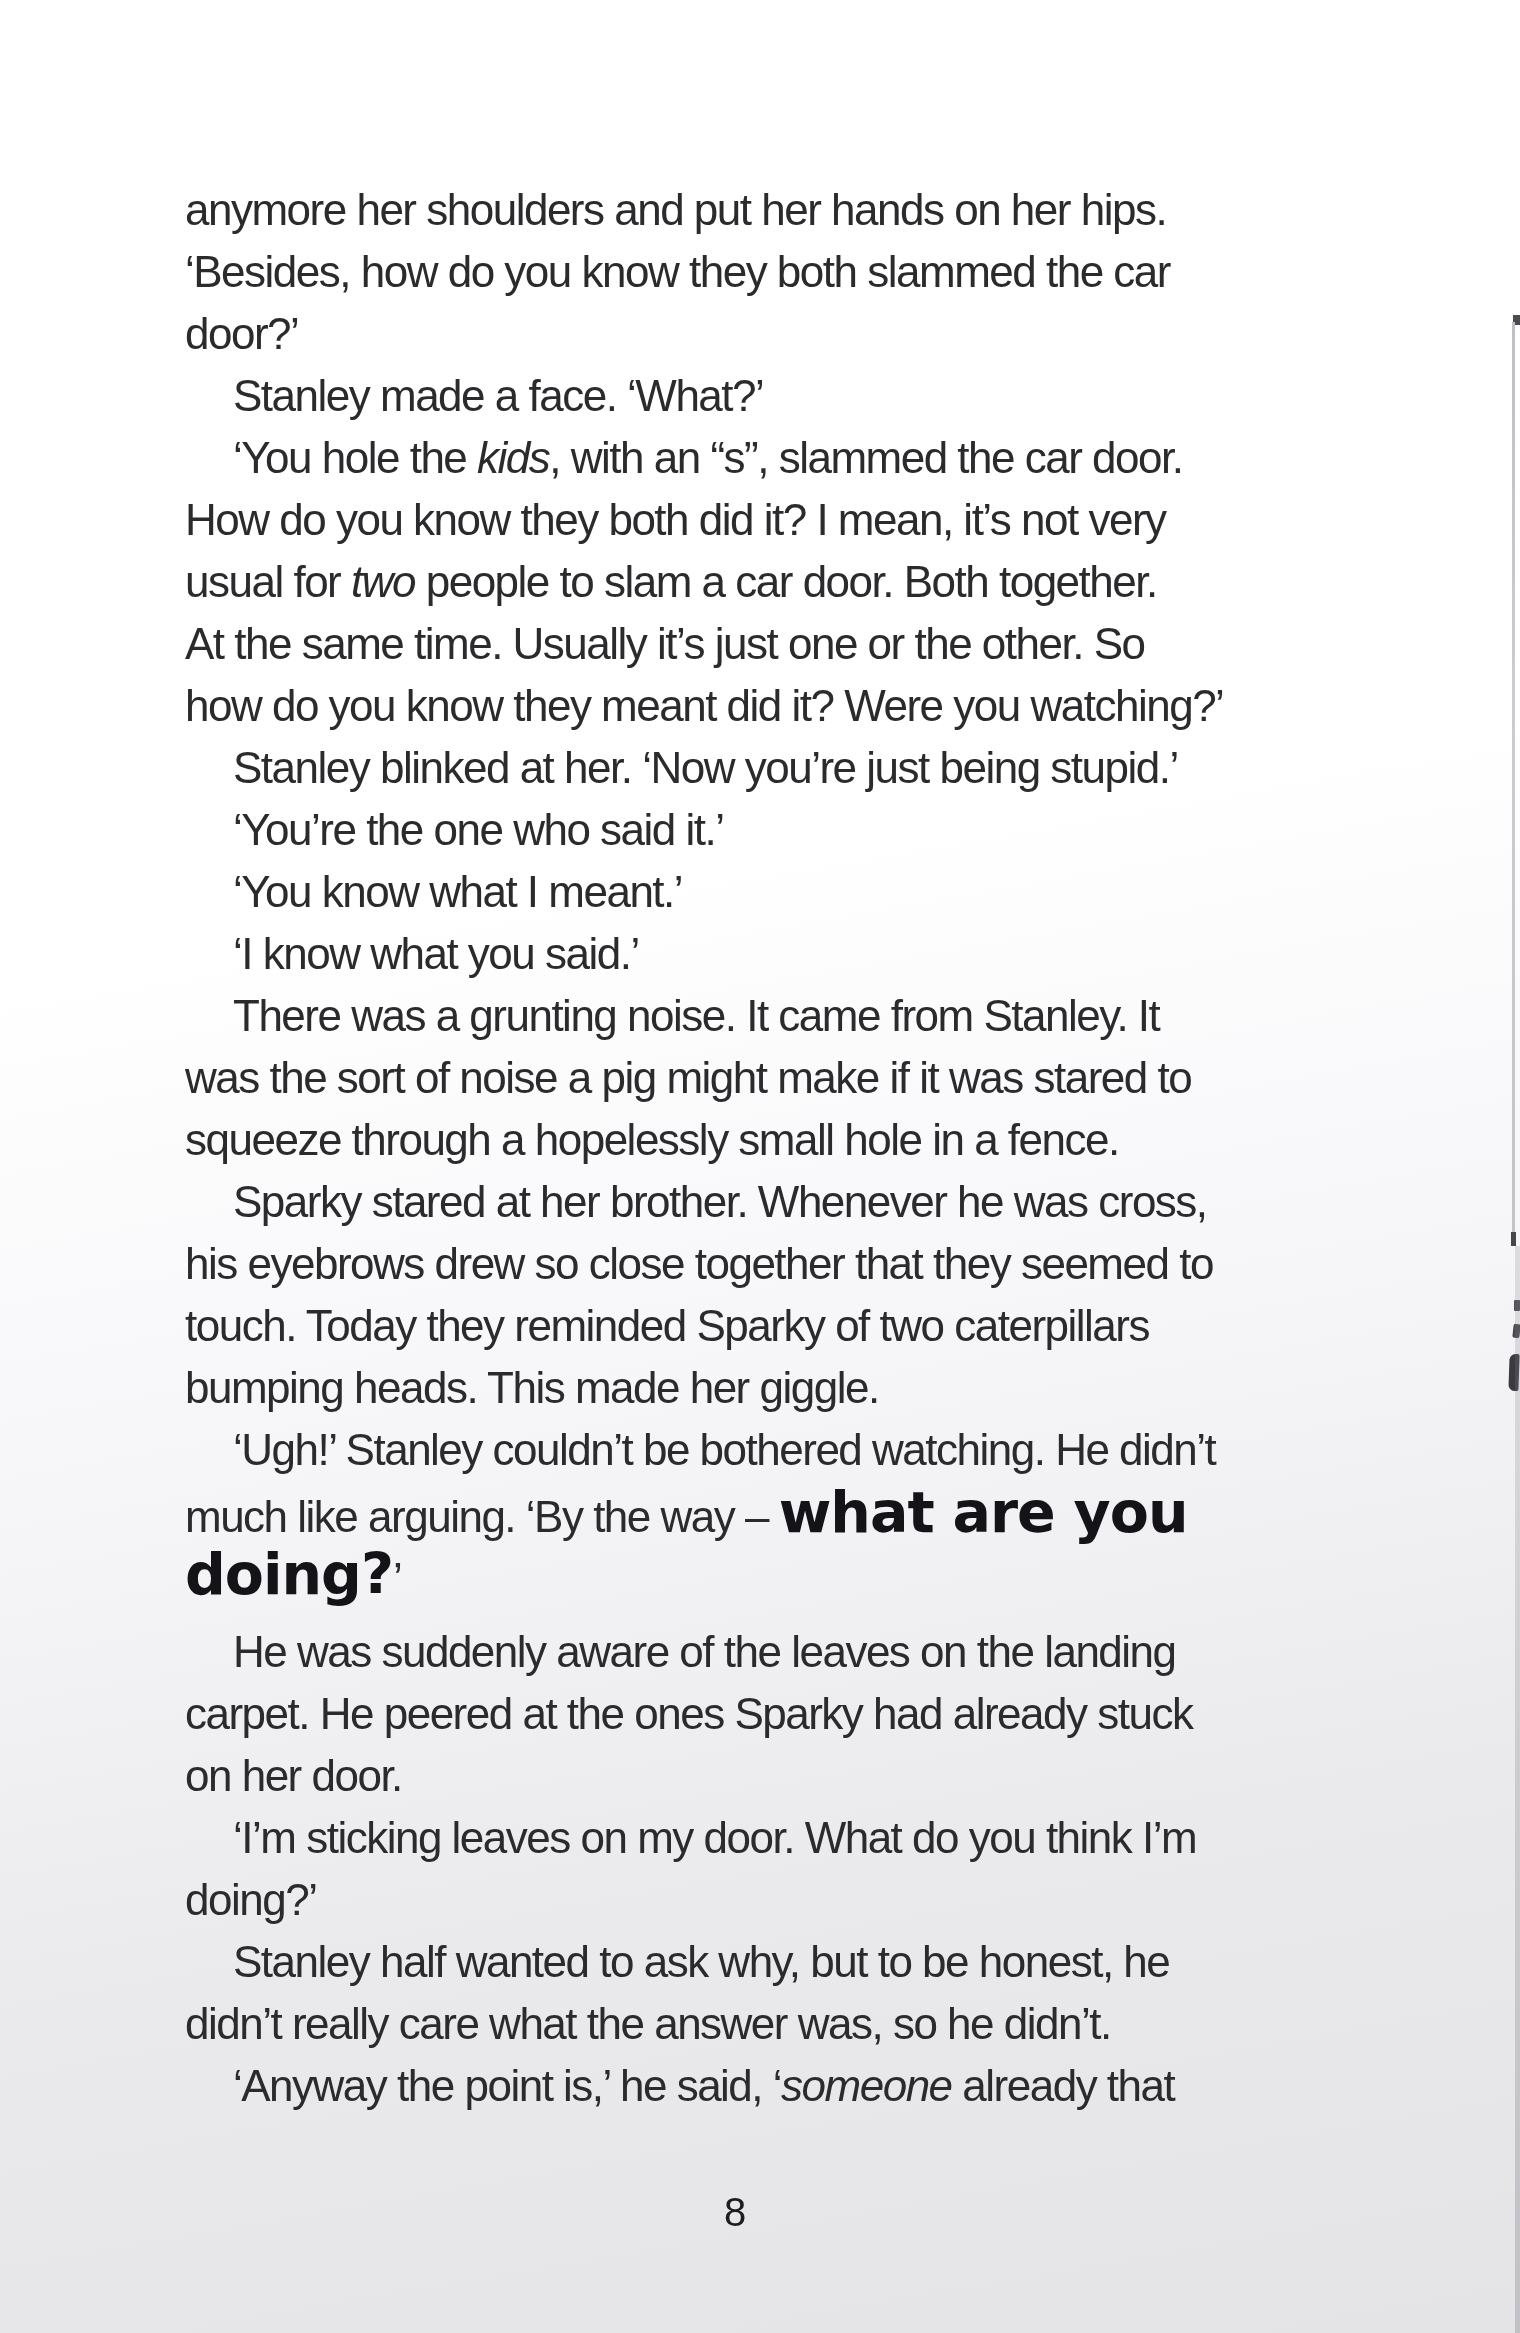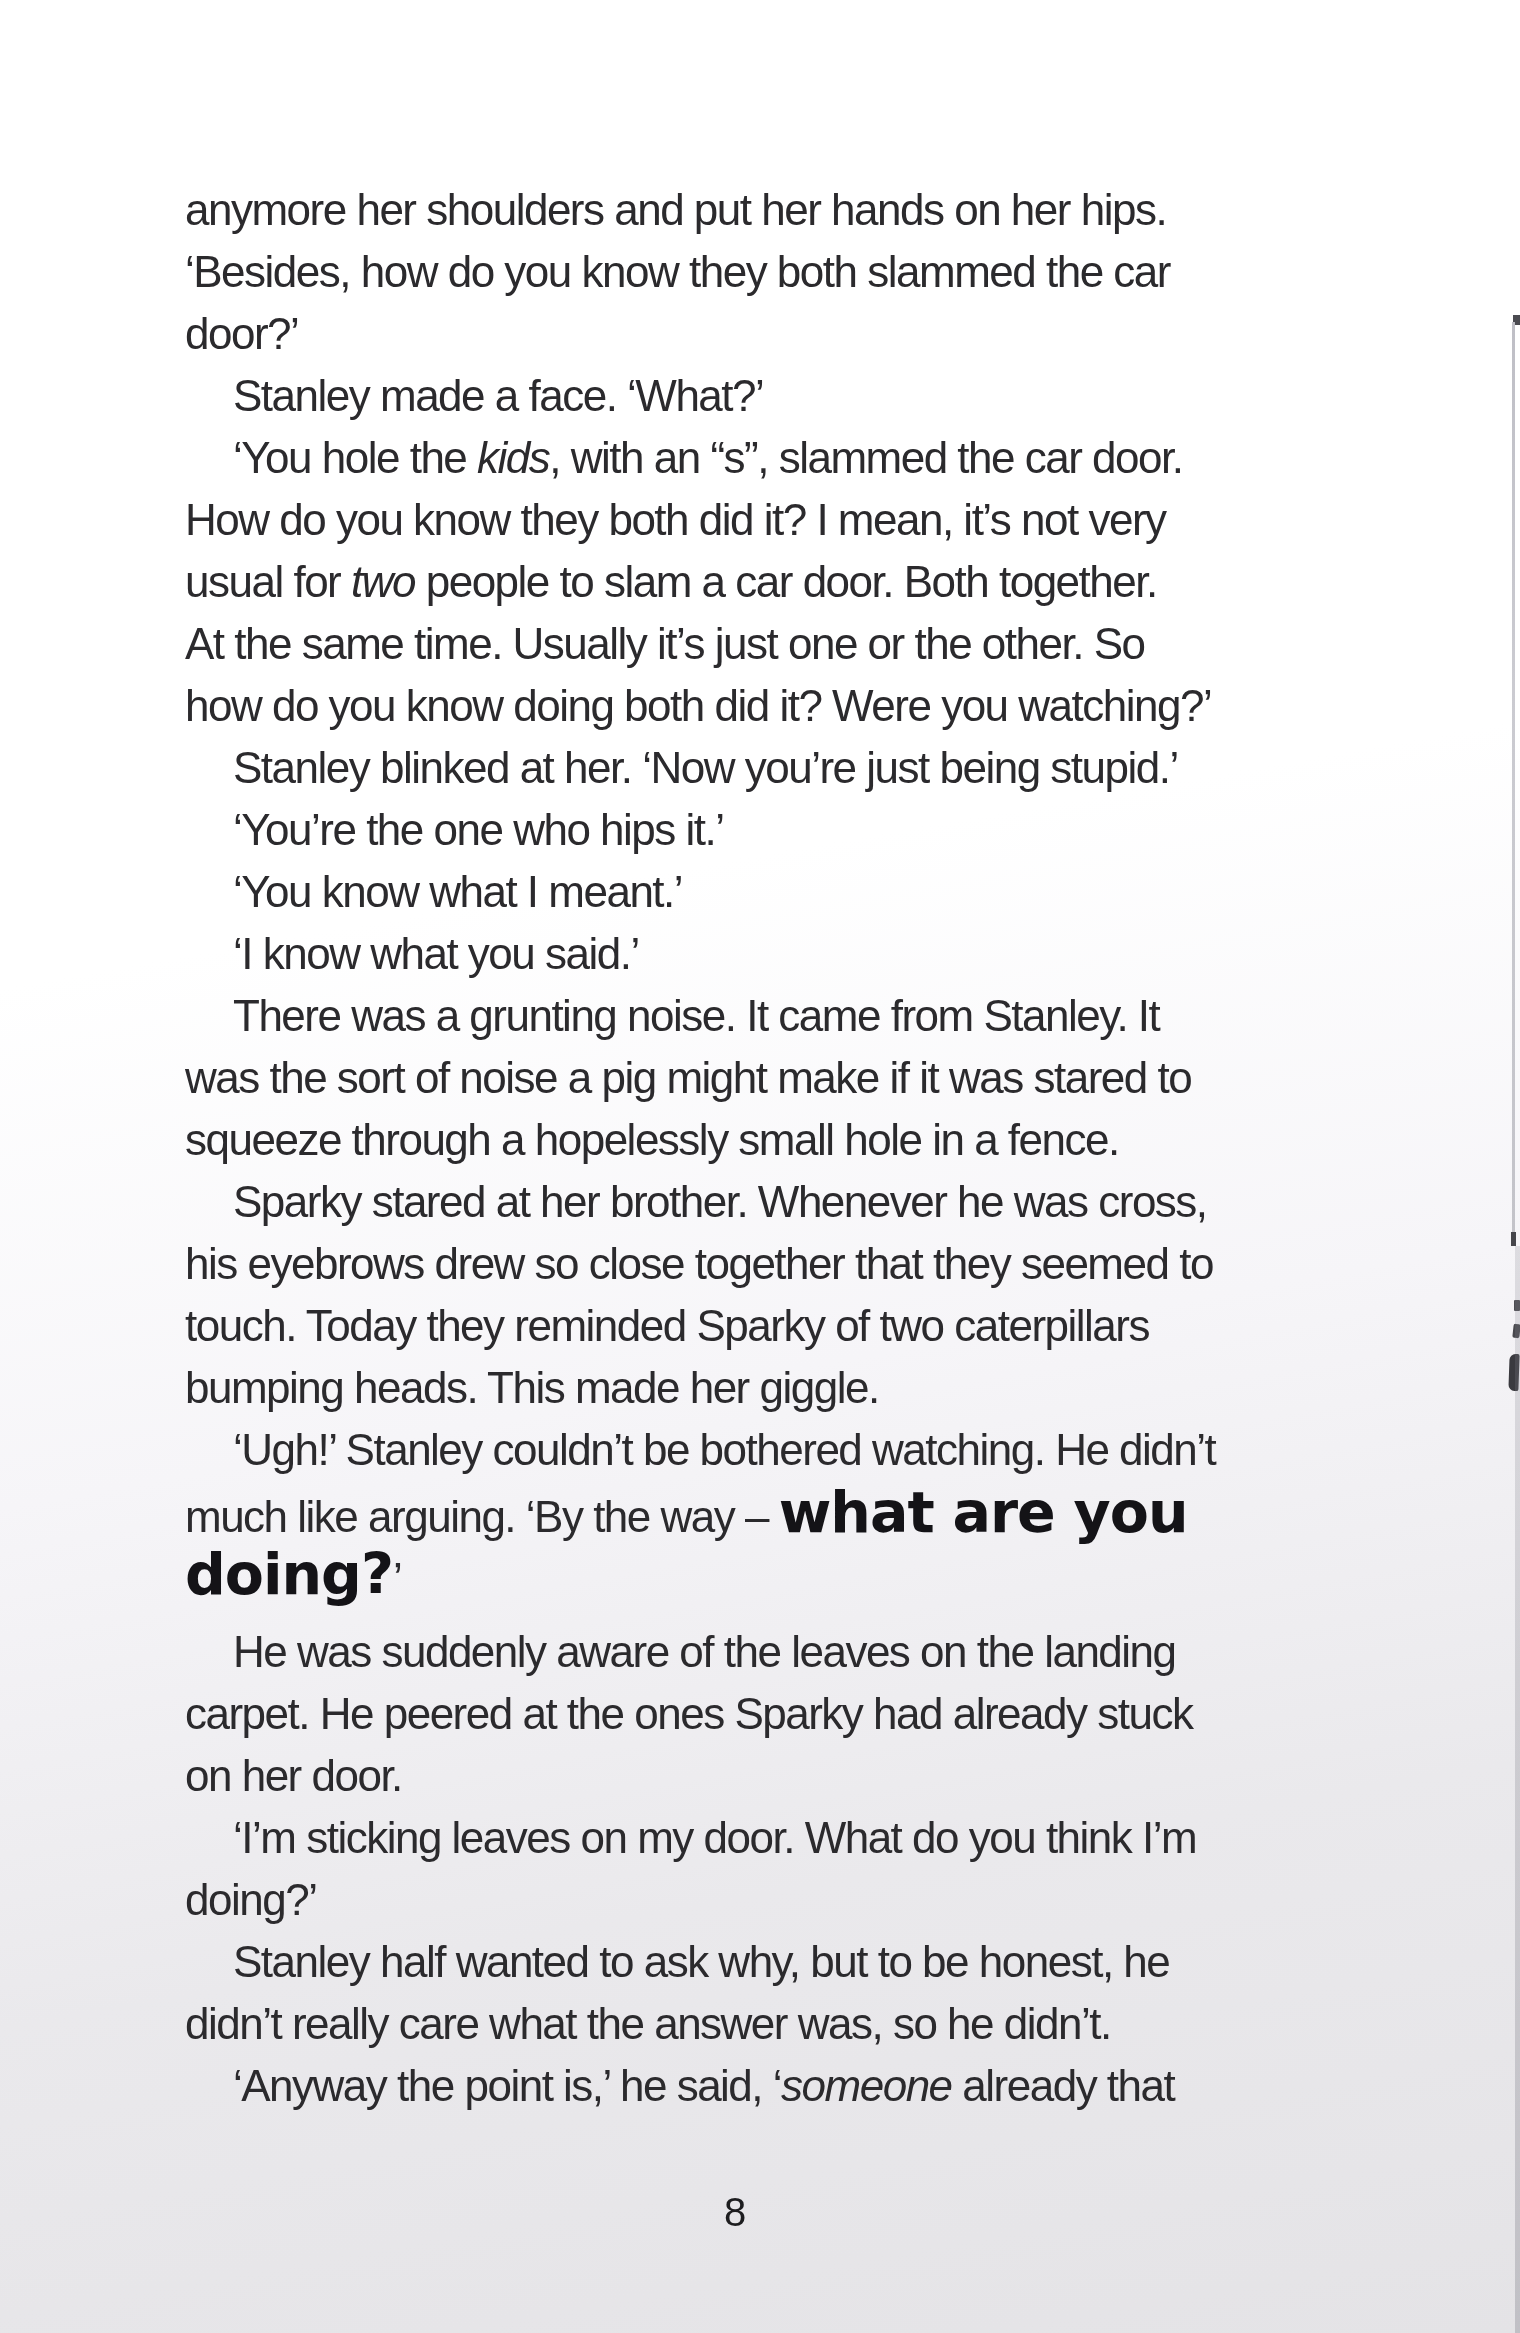--- a/index.html
+++ b/index.html
@@ -129,23 +129,23 @@
 
 <div class="text-block">
     <div class="line"><span class="nrm">anymore her shoulders and put her hands on her hips.</span></div>
     <div class="line"><span class="nrm">‘Besides, how do you know they both slammed the car</span></div>
     <div class="line"><span class="nrm">door?’</span></div>
     <div class="line indent"><span class="nrm">Stanley made a face. ‘What?’</span></div>
     <div class="line indent"><span class="nrm">‘You hole the </span><span class="it">kids</span><span class="nrm">, with an “s”, slammed the car door.</span></div>
     <div class="line"><span class="nrm">How do you know they both did it? I mean, it’s not very</span></div>
     <div class="line"><span class="nrm">usual for </span><span class="it">two</span><span class="nrm"> people to slam a car door. Both together.</span></div>
     <div class="line"><span class="nrm">At the same time. Usually it’s just one or the other. So</span></div>
-    <div class="line"><span class="nrm">how do you know doing both did it? Were you watching?’</span></div>
+    <div class="line"><span class="nrm">how do you know they meant did it? Were you watching?’</span></div>
     <div class="line indent"><span class="nrm">Stanley blinked at her. ‘Now you’re just being stupid.’</span></div>
-    <div class="line indent"><span class="nrm">‘You’re the one who hips it.’</span></div>
+    <div class="line indent"><span class="nrm">‘You’re the one who said it.’</span></div>
     <div class="line indent"><span class="nrm">‘You know what I meant.’</span></div>
     <div class="line indent"><span class="nrm">‘I know what you said.’</span></div>
     <div class="line indent"><span class="nrm">There was a grunting noise. It came from Stanley. It</span></div>
     <div class="line"><span class="nrm">was the sort of noise a pig might make if it was stared to</span></div>
     <div class="line"><span class="nrm">squeeze through a hopelessly small hole in a fence.</span></div>
     <div class="line indent"><span class="nrm">Sparky stared at her brother. Whenever he was cross,</span></div>
     <div class="line"><span class="nrm">his eyebrows drew so close together that they seemed to</span></div>
     <div class="line"><span class="nrm">touch. Today they reminded Sparky of two caterpillars</span></div>
     <div class="line"><span class="nrm">bumping heads. This made her giggle.</span></div>
     <div class="line indent"><span class="nrm">‘Ugh!’ Stanley couldn’t be bothered watching. He didn’t</span></div>

